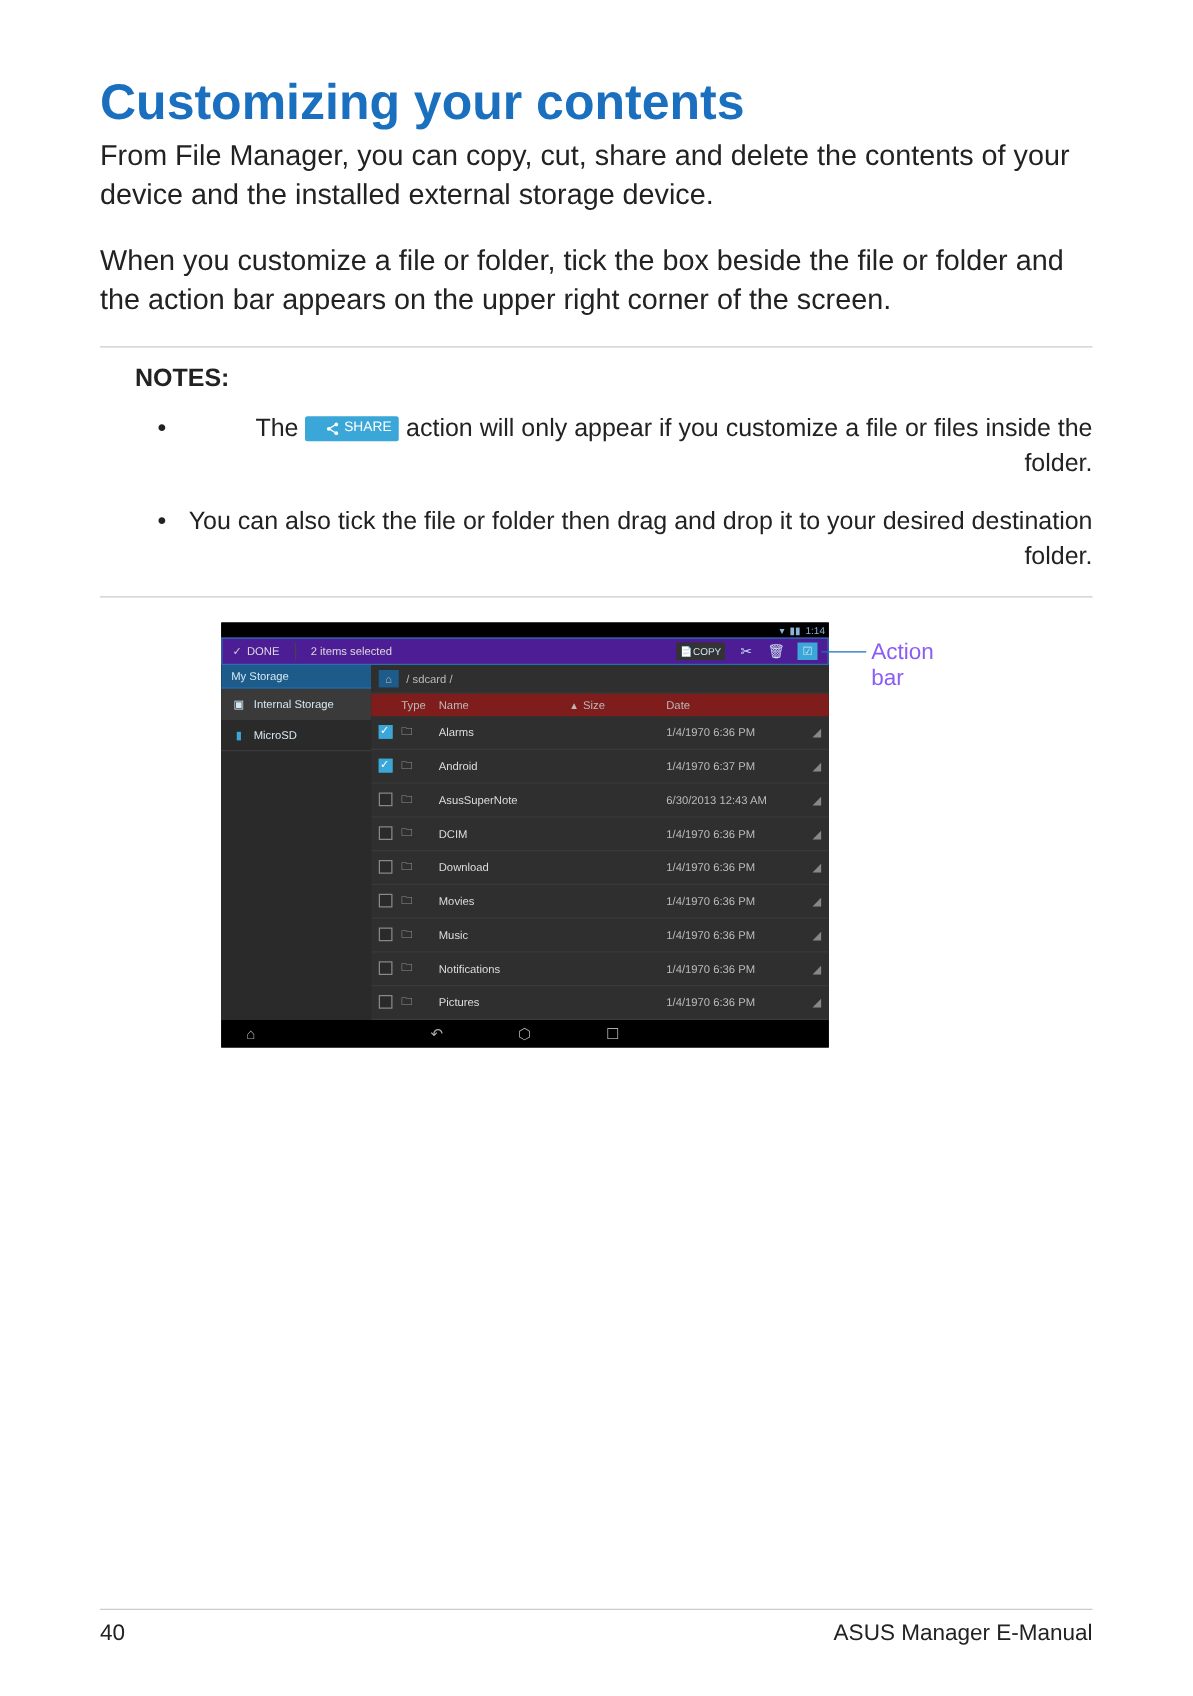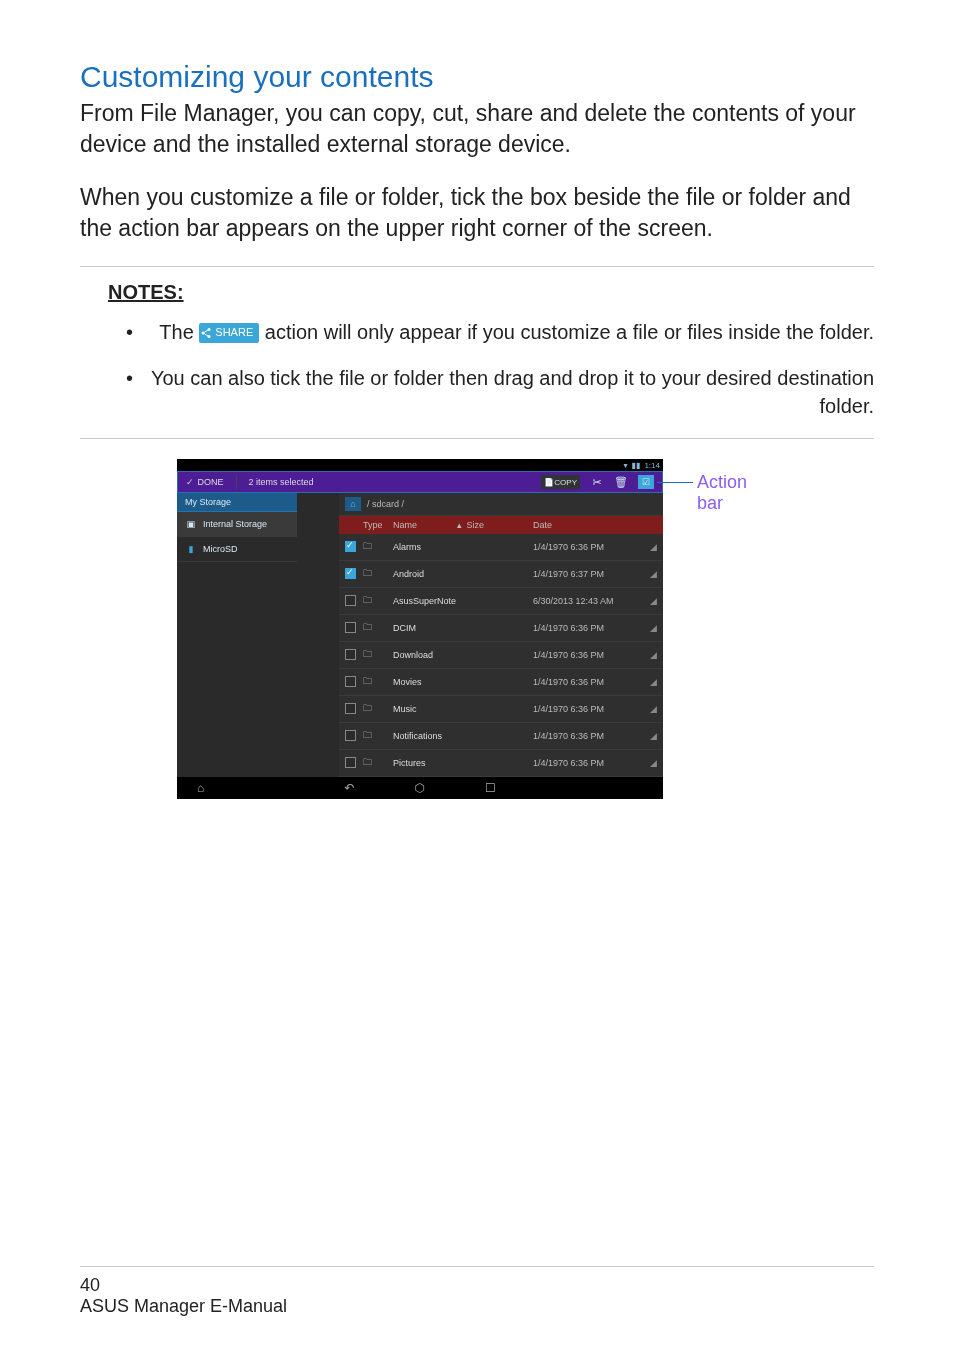--- a/index.html
+++ b/index.html
@@ -1,40 +1,40 @@
 <!DOCTYPE html>
 <html><head>
 <meta charset="utf-8">
 <style>
   * { box-sizing: border-box; margin: 0; padding: 0; }
   html, body { width: 954px; height: 1357px; background: #fff; font-family: "Segoe UI", "Helvetica Neue", Arial, sans-serif; color: #222; }
   .page { position: relative; width: 954px; height: 1357px; padding: 60px 80px 40px 80px; }
-  h2.title { color: #1a6fbf; font-size: 30px; font-weight: 400; margin-bottom: 4px; }
+  h2.title { color: #1a6fbf; font-size: 40px; font-weight: 700; margin-bottom: 4px; }
   p.body { font-size: 23px; line-height: 1.35; margin-bottom: 22px; color: #222; }
   .hr { border-top: 1px solid #ccc; margin: 10px 0 12px 0; }
-  .notes-label { font-size: 20px; font-weight: 700; margin: 14px 0 14px 28px; text-decoration: underline; }
+  .notes-label { font-size: 20px; font-weight: 700; margin: 14px 0 14px 28px; }
   ul.notes { list-style: none; padding-left: 46px; margin-bottom: 8px; }
   ul.notes li { position: relative; font-size: 20px; line-height: 1.4; margin-bottom: 18px; padding-left: 22px; text-align: right; }
   ul.notes li::before { content: "•"; position: absolute; left: 0; top: 0; }
-  .share-chip { display: inline-flex; align-items: center; background: #3aa7d8; color: #fff; font-size: 11px; padding: 2px 6px 2px 1px; border-radius: 2px; vertical-align: middle; position: relative; top: -1px; }
+  .share-chip { display: inline-flex; align-items: center; background: #3aa7d8; color: #fff; font-size: 11px; padding: 2px 6px 2px 16px; border-radius: 2px; vertical-align: middle; position: relative; top: -1px; }
   .share-chip svg { width: 12px; height: 12px; margin-right: 3px; }
 
   
   .shot-wrap { position: relative; width: 600px; margin: 20px auto 0 auto; }
   .shot { width: 486px; background: #000; font-size: 9px; color: #fff; position: relative; }
   .status { height: 12px; background: #000; display: flex; justify-content: flex-end; align-items: center; padding: 0 3px; color: #8ab4d8; font-size: 8px; gap: 4px; }
   .actionbar { height: 22px; background: #4c1d95; display: flex; align-items: center; font-size: 9px; color: #ddd; border: 1px solid #2b6fae; }
   .ab-left { display: flex; align-items: center; gap: 6px; padding-left: 8px; flex: 0 0 auto; }
   .ab-left .done::before { content: "✓"; margin-right: 4px; color: #ccc; }
   .ab-sep { width: 1px; height: 14px; background: #444; margin: 0 6px; }
   .ab-right { margin-left: auto; display: flex; align-items: center; gap: 10px; padding-right: 8px; }
   .ab-ico { width: 14px; height: 14px; display: inline-flex; align-items: center; justify-content: center; color: #cfe3ef; font-size: 11px; }
   .ab-ico.copy { background: #333; font-size: 8px; padding: 0 3px; width: auto; }
   .ab-ico.sel { background: #3aa7d8; font-size: 9px; width: 16px; height: 14px; }
-  .body2 { display: flex; background: #2a2a2a; gap: 42px; }
+  .body2 { display: flex; background: #2a2a2a; }
   .sidebar { width: 120px; background: #2a2a2a; font-size: 9px; }
   .side-head { background: #1d5b8a; color: #d6e8f3; padding: 4px 8px; border-bottom: 1px solid #2273b2; }
   .side-item { display: flex; align-items: center; gap: 6px; padding: 6px 8px; color: #d6e8f3; border-bottom: 1px solid #3a3a3a; }
   .side-item.active { background: #3a3a3a; }
   .side-item .ic { width: 12px; height: 12px; display: inline-flex; align-items: center; justify-content: center; }
   .main { flex: 1; background: #2f2f2f; }
   .crumb { display: flex; align-items: center; gap: 6px; padding: 4px 6px; color: #bbb; font-size: 9px; border-bottom: 1px solid #3a3a3a; }
   .crumb .home { width: 16px; height: 14px; background: #1d5b8a; display: inline-flex; align-items: center; justify-content: center; }
   .thead { display: flex; background: #7f1d1d; color: #bbb; font-size: 9px; padding: 4px 6px; }
   .thead .c-chk { width: 18px; }
@@ -55,21 +55,21 @@
   .chk.on::after { content: "✓"; position: absolute; top: -2px; left: 0; font-size: 9px; color: #fff; }
   .fld { color: #ddd; }
   .navbar { height: 22px; background: #000; display: flex; align-items: center; justify-content: center; gap: 60px; color: #aaa; font-size: 12px; }
   .navbar .far-left { position: absolute; left: 20px; }
 
   
   .callout-line { position: absolute; height: 1px; background: #1a6fbf; }
   .callout-text { position: absolute; font-size: 18px; color: #8b5cf6; }
 
   
-  .footer { position: absolute; bottom: 40px; left: 80px; right: 80px; display: flex; justify-content: space-between; font-size: 18px; border-top: 1px solid #ccc; padding-top: 8px; flex-direction: column; }
+  .footer { position: absolute; bottom: 40px; left: 80px; right: 80px; display: flex; justify-content: space-between; font-size: 18px; border-top: 1px solid #ccc; padding-top: 8px; }
 </style>
 </head>
 <body>
 
 <div class="page">
   <h2 class="title">Customizing your contents</h2>
   <p class="body">From File Manager, you can copy, cut, share and delete the contents of your device and the installed external storage device.</p>
   <p class="body">When you customize a file or folder, tick the box beside the file or folder and the action bar appears on the upper right corner of the screen.</p>
 
   <div class="hr"></div>

